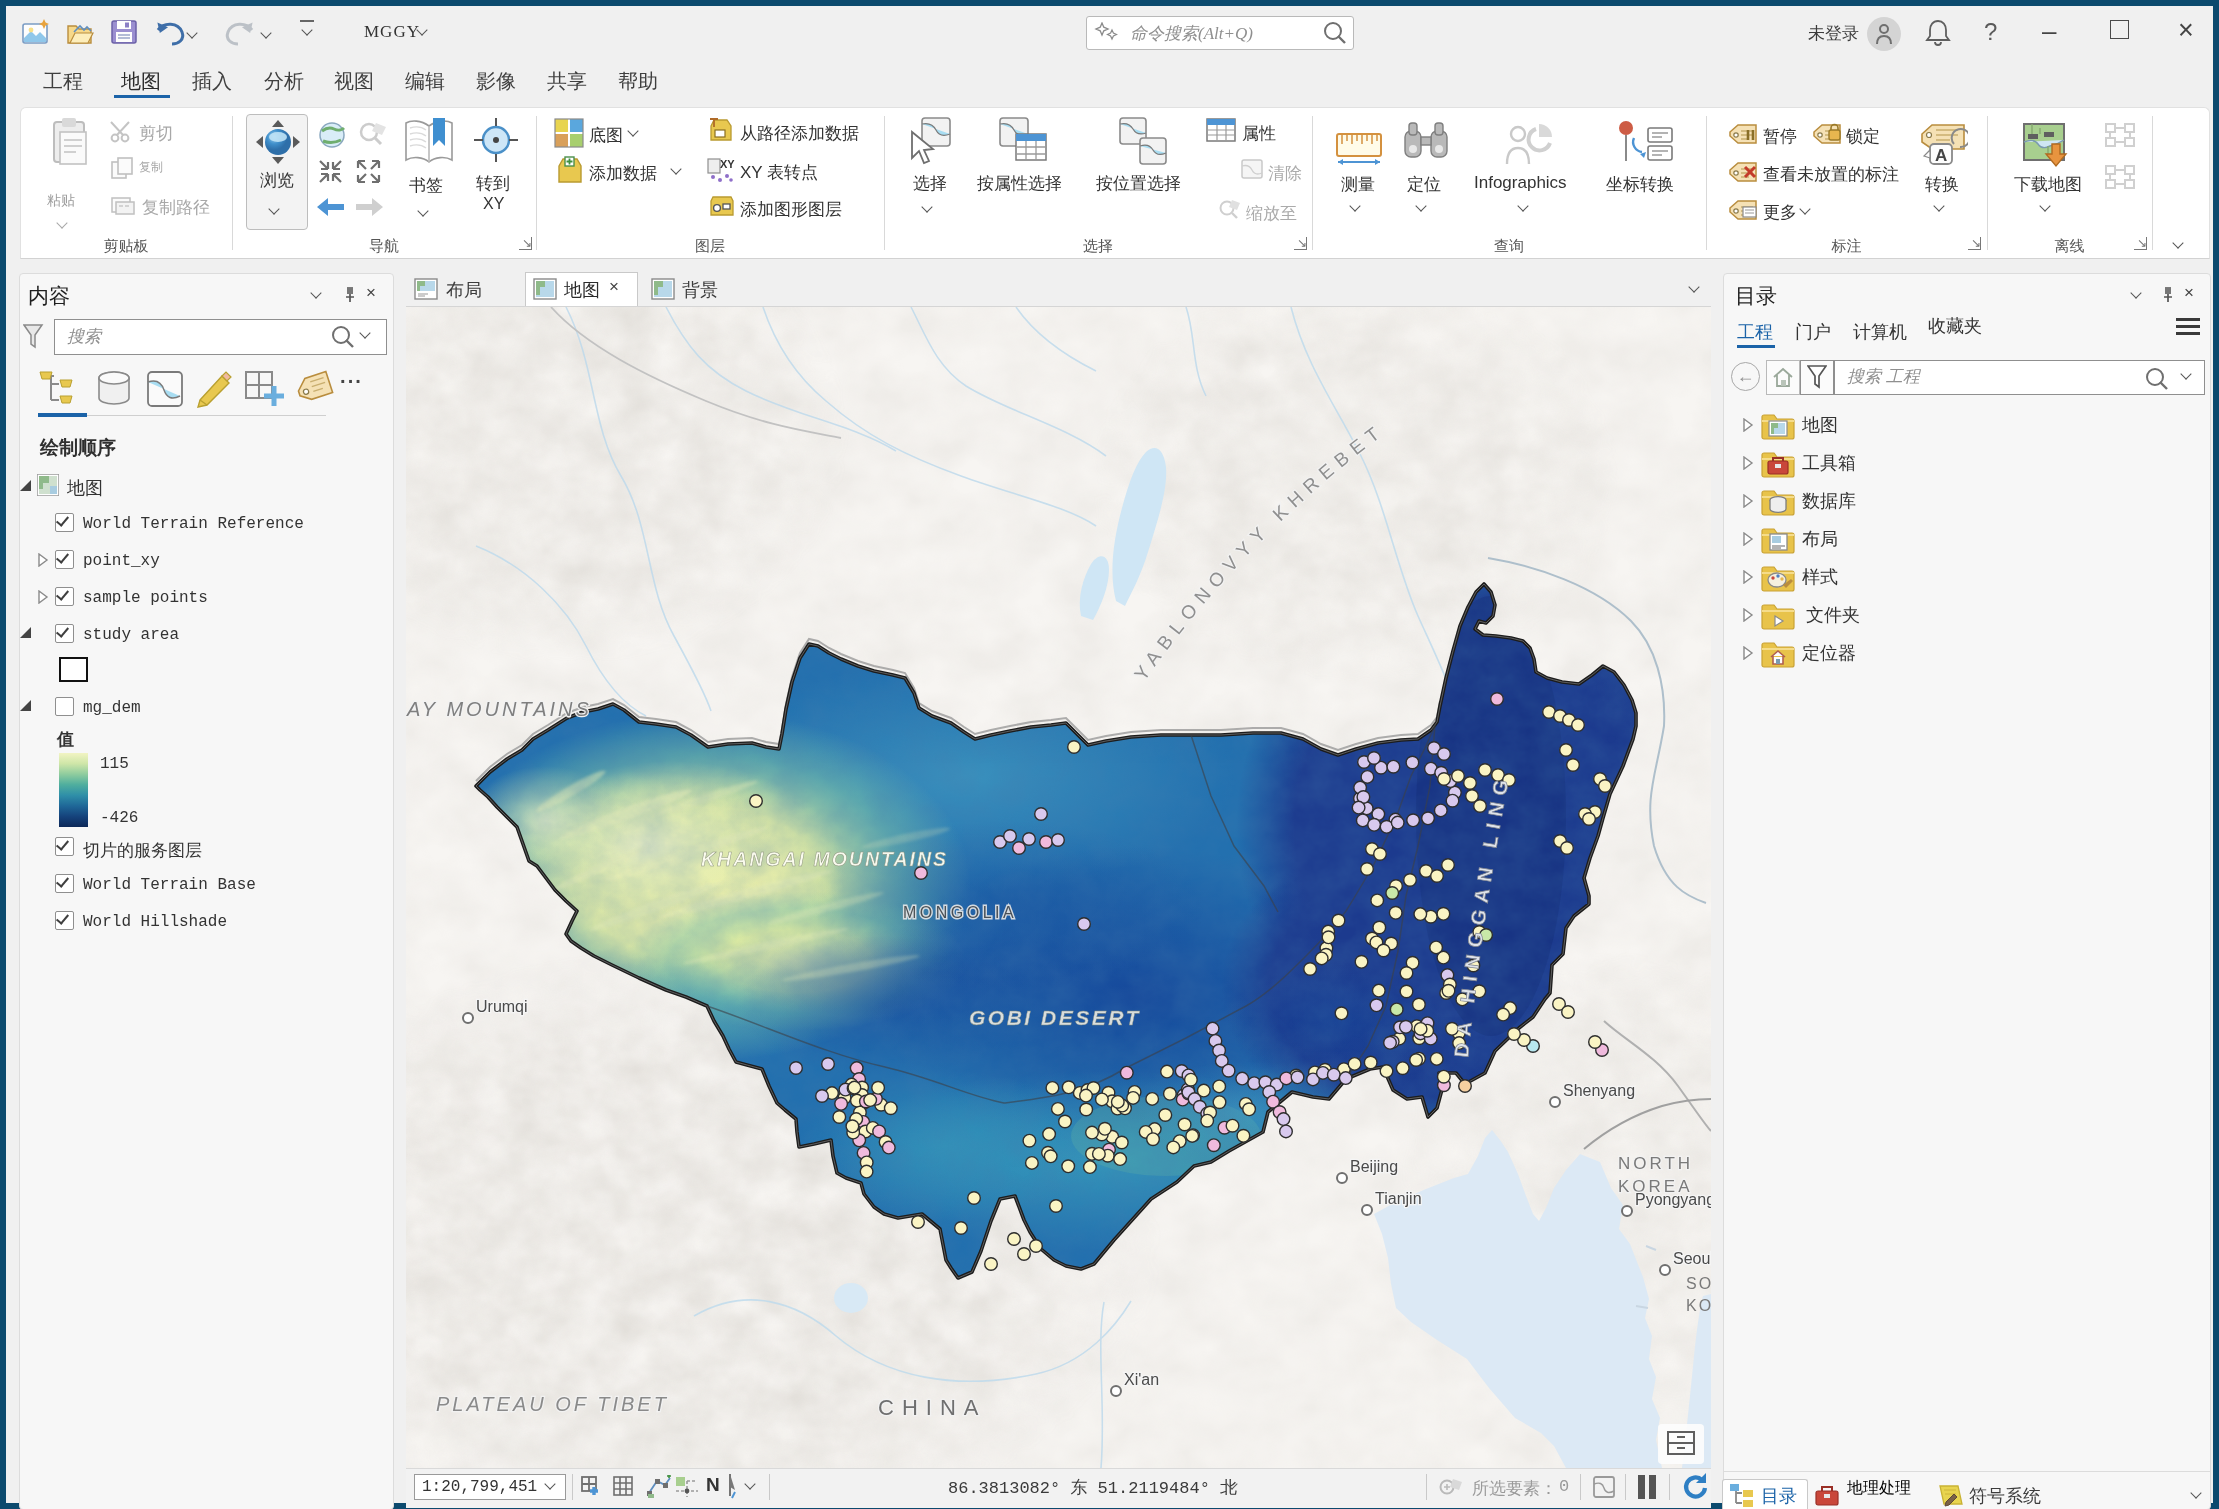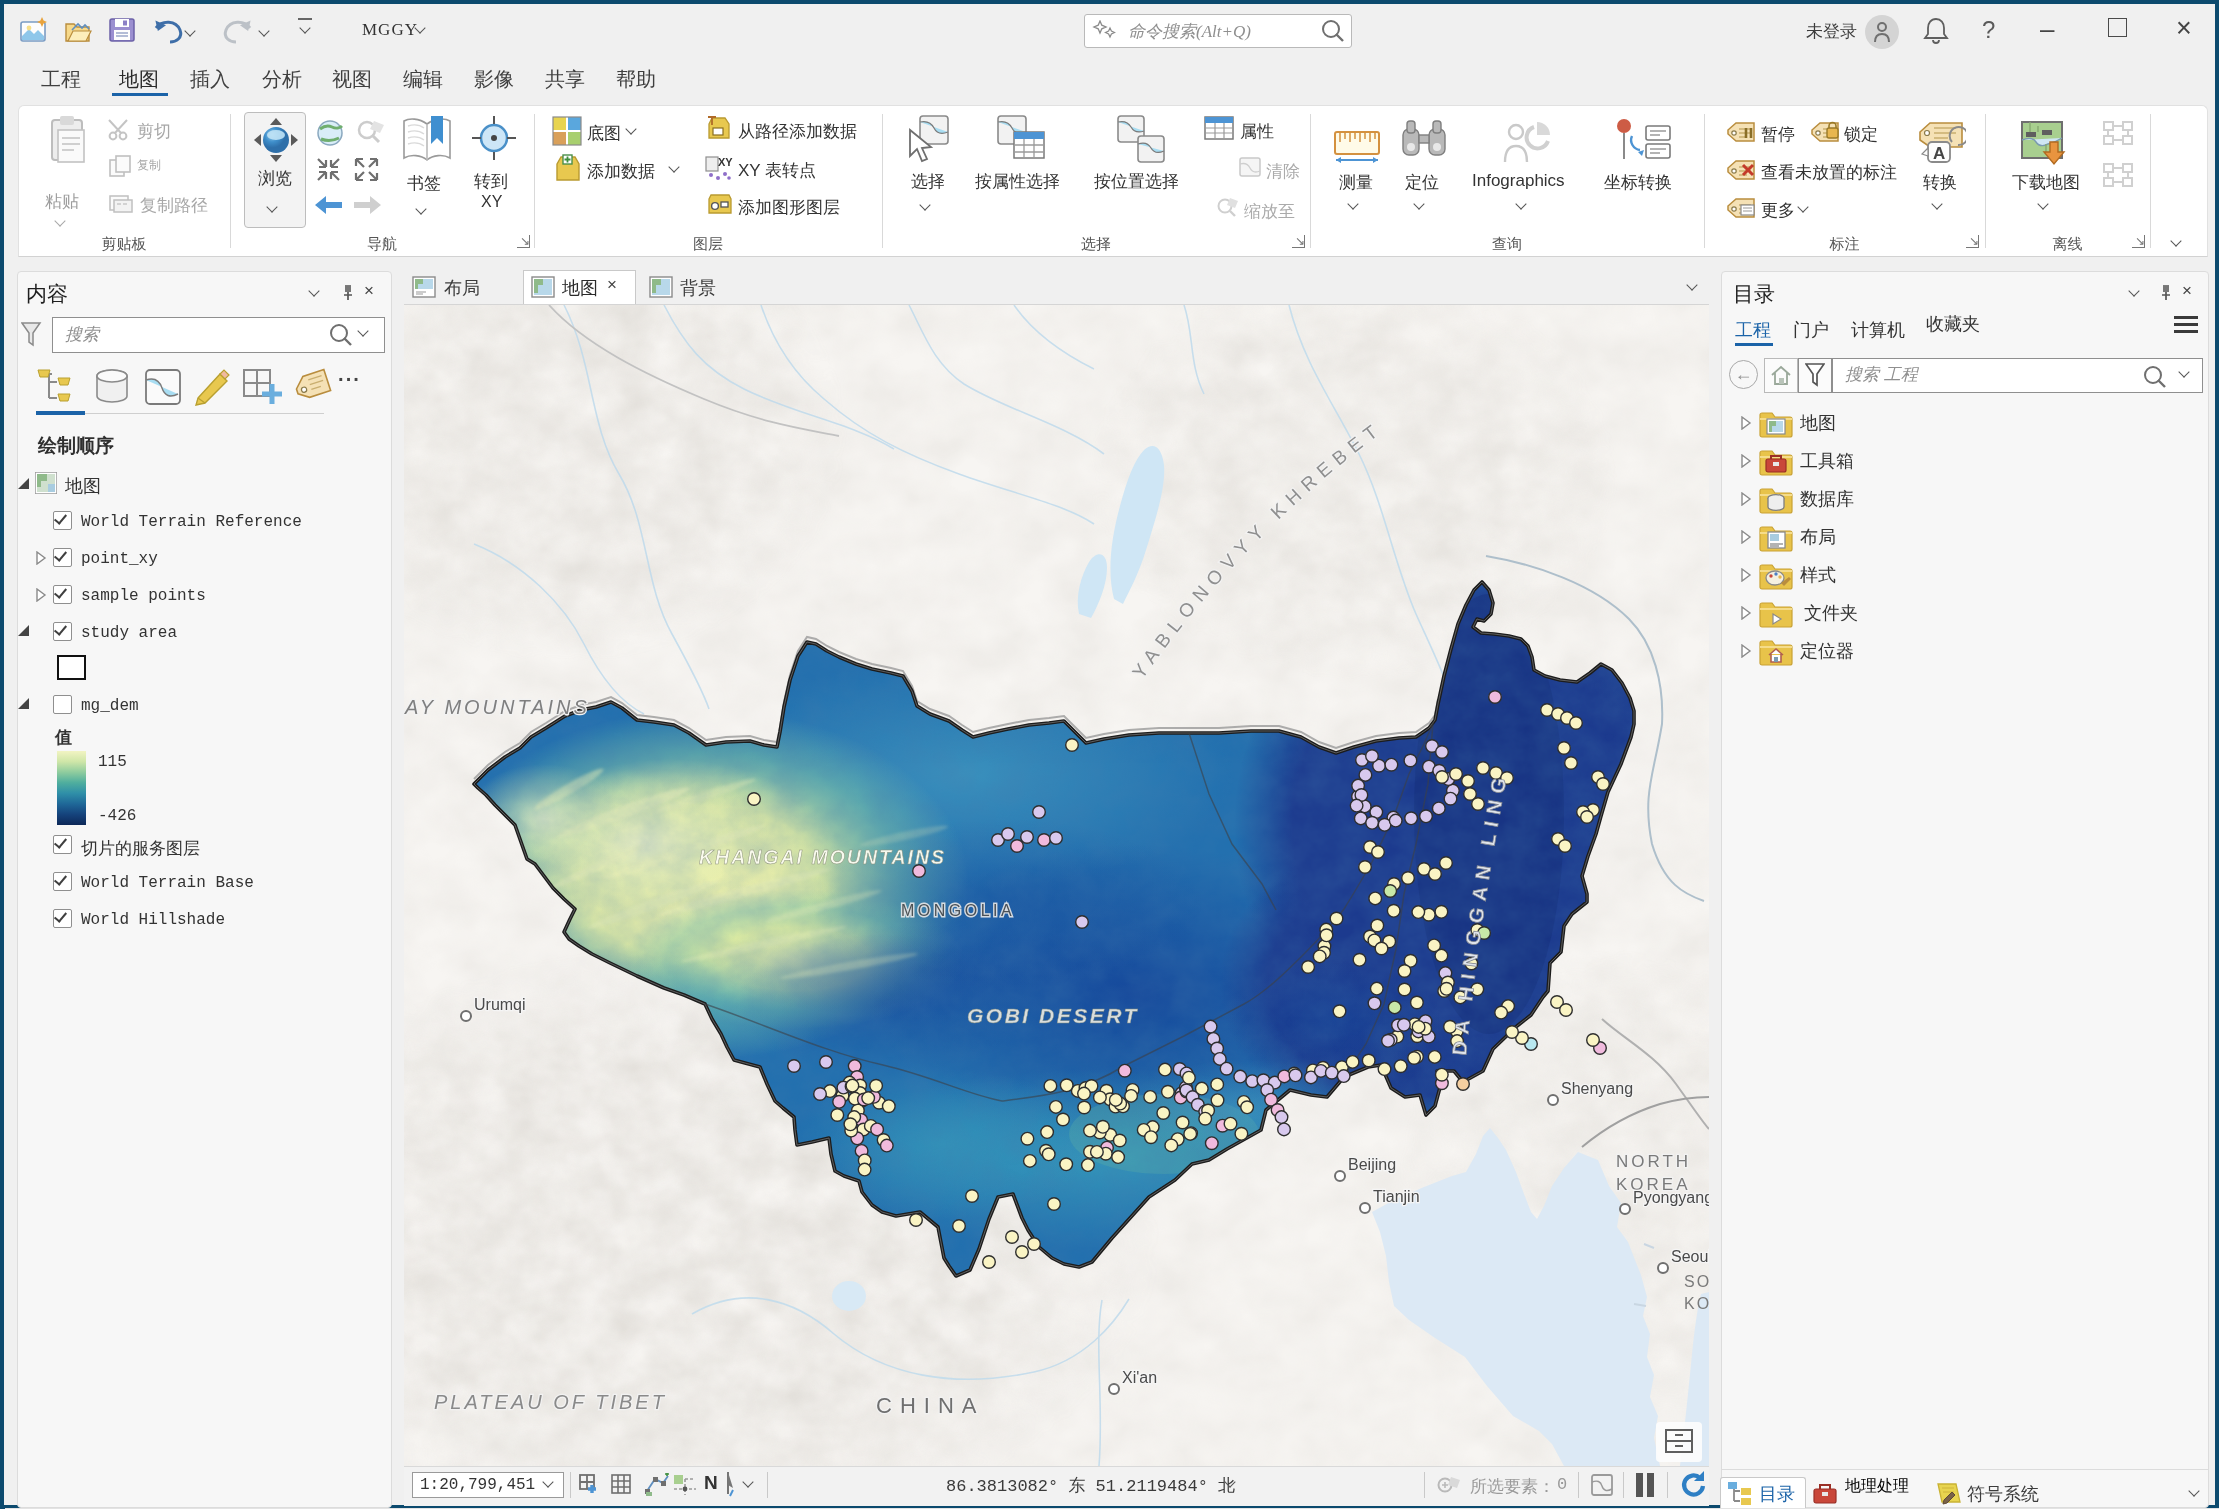--- a/index.html
+++ b/index.html
@@ -1,17 +1,17 @@
 <!DOCTYPE html>
 <html><head><meta charset="utf-8"><style>
 *{margin:0;padding:0;box-sizing:border-box}
 html,body{width:2219px;height:1509px;overflow:hidden;background:#f0f0f0;
  font-family:"Liberation Sans",sans-serif;-webkit-font-smoothing:antialiased}
 .abs{position:absolute}
-.win{position:relative;width:2219px;height:1509px;background:#f0f0f0;border:4px solid #0c4a6e}
+.win{position:relative;width:2219px;height:1509px;background:#f0f0f0;border:6px solid #0c4a6e}
 .mono{font-family:Liberation Mono, monospace}
 .ser{font-family:"Liberation Serif",serif}
 .vline{position:absolute;width:1px;background:#d9d9d9}
 .grplabel{position:absolute;font-size:15px;color:#555;text-align:center}
 .chk{position:absolute;width:19px;height:19px;border:1.6px solid #8f8f8f;border-radius:2px;background:#fff;color:#444;font-size:15px;line-height:16px;text-align:center;font-weight:bold}
 .chv{width:8px;height:8px;border-right:1.9px solid #555;border-bottom:1.9px solid #555;transform:rotate(45deg)}
 .chk i{position:absolute;left:3px;top:0px;width:7px;height:12px;border-right:2.6px solid #3f3f3f;border-bottom:2.6px solid #3f3f3f;transform:rotate(40deg)}
 .hamb{height:3px;background:#3a3a3a;box-shadow:0 7px 0 #3a3a3a,0 14px 0 #3a3a3a}
 </style></head><body>
 <div class="win">
@@ -103,21 +103,21 @@
     <div class="abs" style="left:1962px;top:231px;width:13px;height:13px;border-right:1.5px solid #777;border-bottom:1.5px solid #777"></div>
     <div class="abs" style="left:1965px;top:230px;font-size:12px;color:#777">↘</div>
     <div class="abs" style="left:2128px;top:231px;width:13px;height:13px;border-right:1.5px solid #777;border-bottom:1.5px solid #777"></div>
     <div class="abs" style="left:2131px;top:230px;font-size:12px;color:#777">↘</div>
     <svg class="abs" style="left:40px;top:112px" width="46" height="50" viewBox="0 0 46 50">
       <rect x="8" y="4" width="30" height="40" rx="3" fill="#ededed" stroke="#bdbdbd" stroke-width="2"></rect>
       <rect x="16" y="0" width="14" height="9" rx="2" fill="#d9d9d9"></rect>
       <rect x="14" y="14" width="26" height="32" fill="#fafafa" stroke="#c2c2c2" stroke-width="1.6"></rect>
       <path d="M18 22h18M18 28h18M18 34h12" stroke="#d0d0d0" stroke-width="2"></path>
     </svg>
-    <div class="abs" style="left:41px;top:186px;font-size:17px;color:#9d9d9d">粘贴</div>
+    <div class="abs" style="left:41px;top:186px;font-size:14px;color:#9d9d9d">粘贴</div>
     <div class="abs chv" style="left:52px;top:213px;border-color:#a8a8a8"></div>
     <svg class="abs" style="left:104px;top:114px" width="26" height="24" viewBox="0 0 26 24">
       <g stroke="#c4c4c4" stroke-width="2" fill="none">
         <circle cx="5" cy="18" r="3.4"></circle>
         <circle cx="15" cy="18" r="3.4"></circle>
         <path d="M7 15 L19 2 M13 15 L1 2"></path>
       </g>
     </svg>
     <div class="abs" style="left:133px;top:116px;font-size:17px;color:#a8a8a8">剪切</div>
     <svg class="abs" style="left:104px;top:150px" width="26" height="24" viewBox="0 0 26 24">

